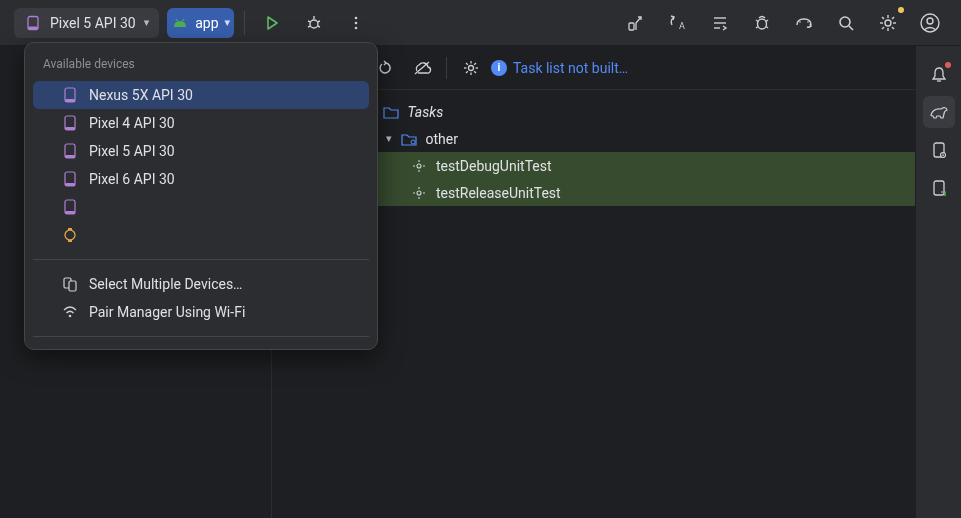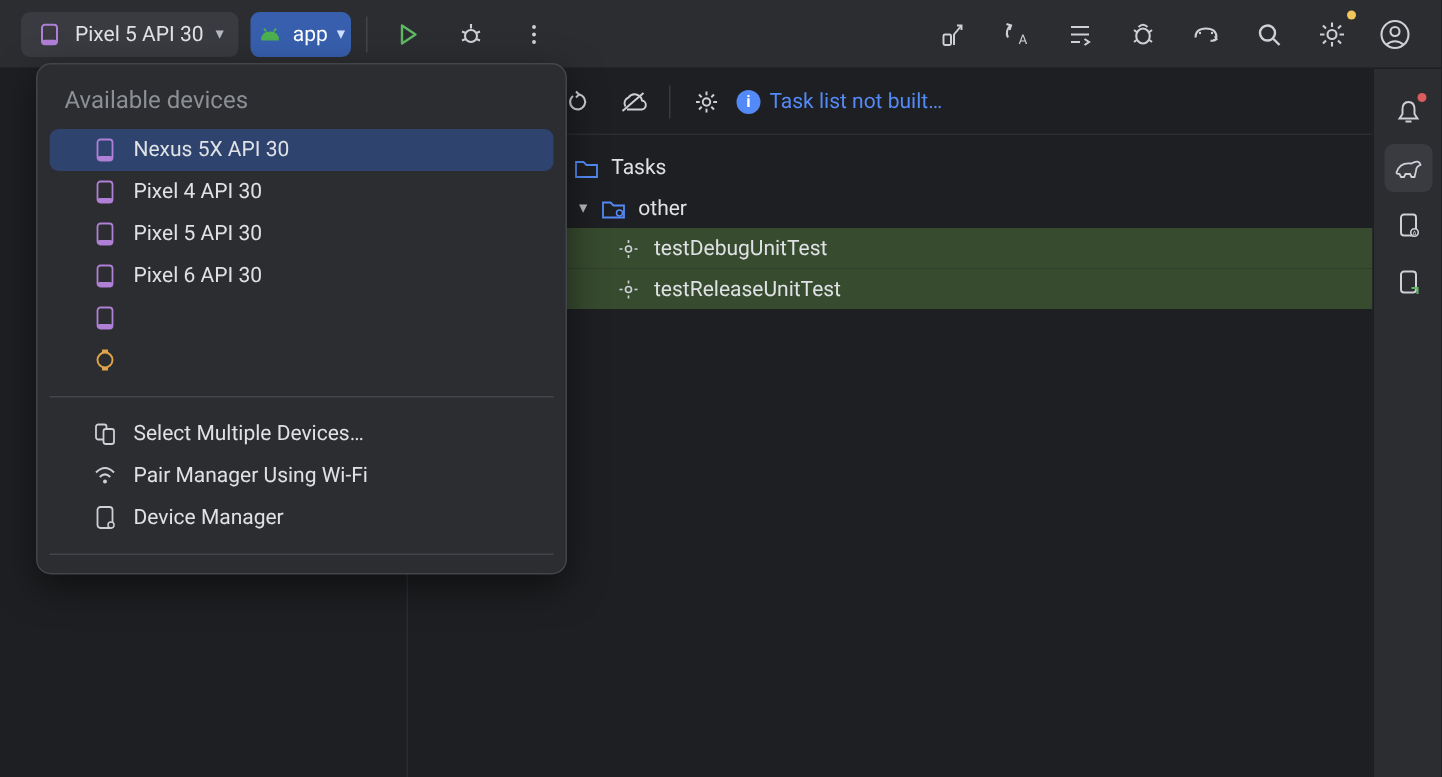--- a/index.html
+++ b/index.html
@@ -56,33 +56,33 @@
   }
   .content-toolbar .clip { overflow:hidden; white-space:nowrap; }
   .ct-btn { width:32px; height:32px; display:flex; align-items:center; justify-content:center; cursor:pointer; color:#ced0d6; border-radius:4px; }
   .info-chip { display:flex; align-items:center; gap:6px; color:#548af7; }
   .info-circle { width:16px; height:16px; border-radius:50%; background:#548af7; color:#fff; display:flex; align-items:center; justify-content:center; font-size:11px; font-weight:bold; }
   .vdiv { width:1px; height:22px; background:#393b40; margin:0 4px; }
 
   
   .tree { padding-top:8px; font-size:14px; }
   .tree-row { display:flex; align-items:center; height:27px; padding-left:80px; gap:8px; }
-  .tree-row.l1 { padding-left:96px; }
+  .tree-row.l1 { padding-left:96px;font-style:italic; }
   .tree-row.l2 { padding-left:114px; }
   .tree-row.l3 { padding-left:138px; }
   .tree-row.hl { background:#374b2f; }
 
   
   .popup {
     position:absolute; left:24px; top:42px; width:354px;
     background:#2b2d30; border:1px solid #43454a; border-radius:10px;
     box-shadow: 0 8px 24px rgba(0,0,0,.5);
     padding-bottom:6px; z-index:10;
   }
-  .popup-header { padding:14px 18px 6px; font-size:16px; color:#8c8f94; }
+  .popup-header { padding:14px 18px 6px; font-size:12px; color:#8c8f94; }
   .popup-group { padding:4px 8px; }
   .popup-item {
     display:flex; align-items:center; gap:10px;
     padding:5px 28px; border-radius:6px; font-size:14px; cursor:pointer;
   }
   .popup-item.selected { background:#2e436e; }
   .popup-sep { height:1px; background:#43454a; margin:6px 8px; }
 
   .icon { width:18px; height:18px; flex-shrink:0; display:inline-flex; align-items:center; justify-content:center; }
   .chev { font-size:11px; color:#b4b8bf; }
@@ -411,24 +411,15 @@
     <div class="popup-item">
       <span class="icon">
           <svg width="16" height="14" viewBox="0 0 16 14">
             <path d="M2 5 Q8 -1 14 5" fill="none" stroke="#ced0d6" stroke-width="1.3"></path>
             <path d="M4.5 8 Q8 4.5 11.5 8" fill="none" stroke="#ced0d6" stroke-width="1.3"></path>
             <circle cx="8" cy="11" r="1.3" fill="#ced0d6"></circle>
           </svg>
         </span>
       <span>Pair Manager Using Wi-Fi</span>
     </div>
-    <div class="popup-item">
-      <span class="icon">
-          <svg width="14" height="16" viewBox="0 0 14 16">
-            <rect x="2" y="1" width="10" height="14" rx="2" fill="none" stroke="#ced0d6" stroke-width="1.2"></rect>
-            <circle cx="11" cy="13" r="2" fill="#2b2d30" stroke="#ced0d6" stroke-width="1"></circle>
-          </svg>
-        </span>
-      <span>Device Manager</span>
-    </div>
   </div>
   <div class="popup-sep"></div>
 </div>
 
 </body></html>

